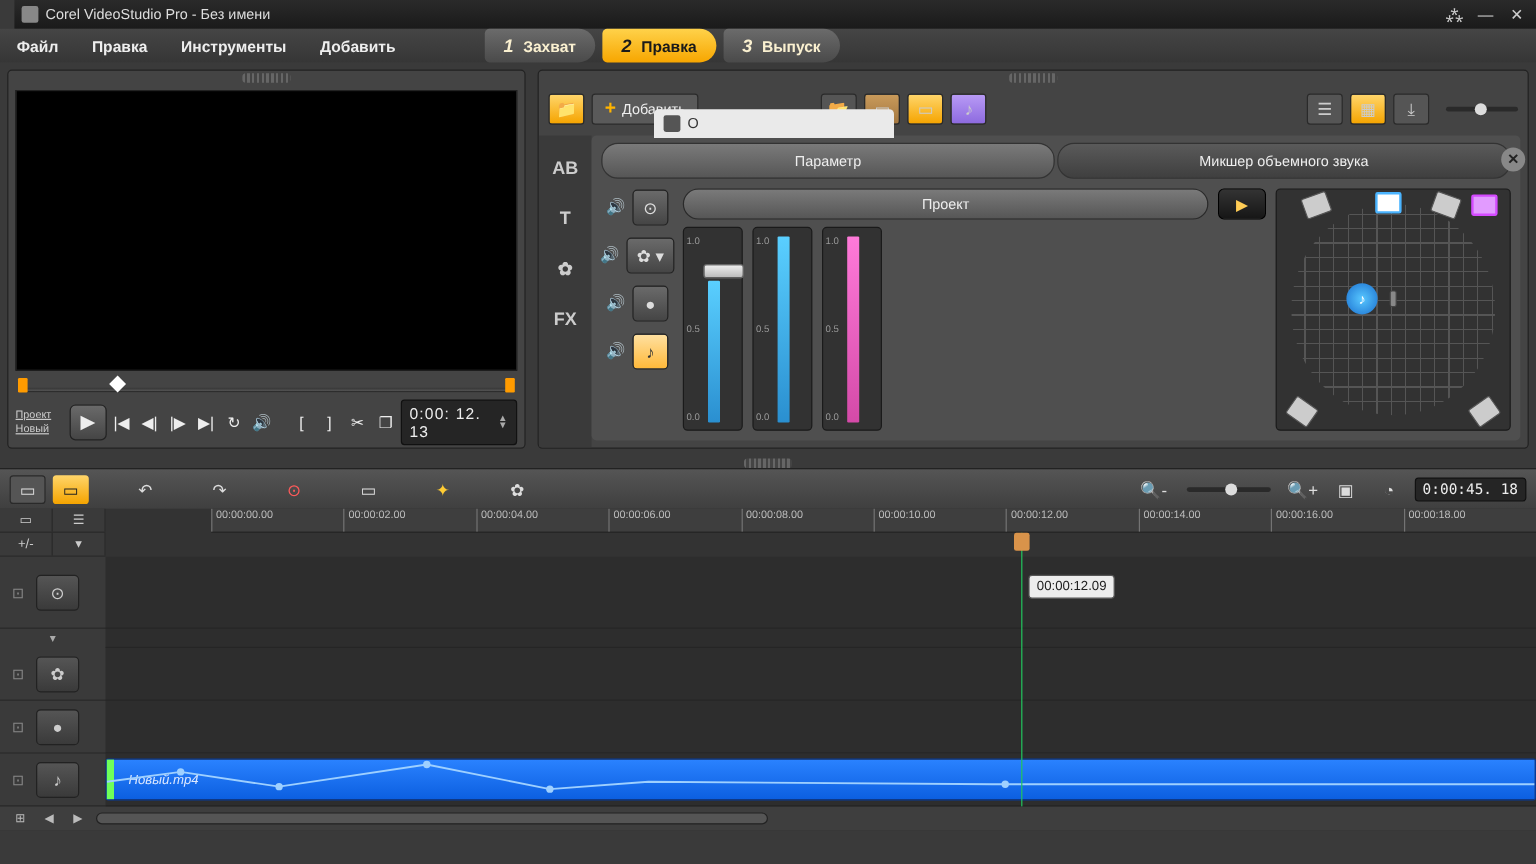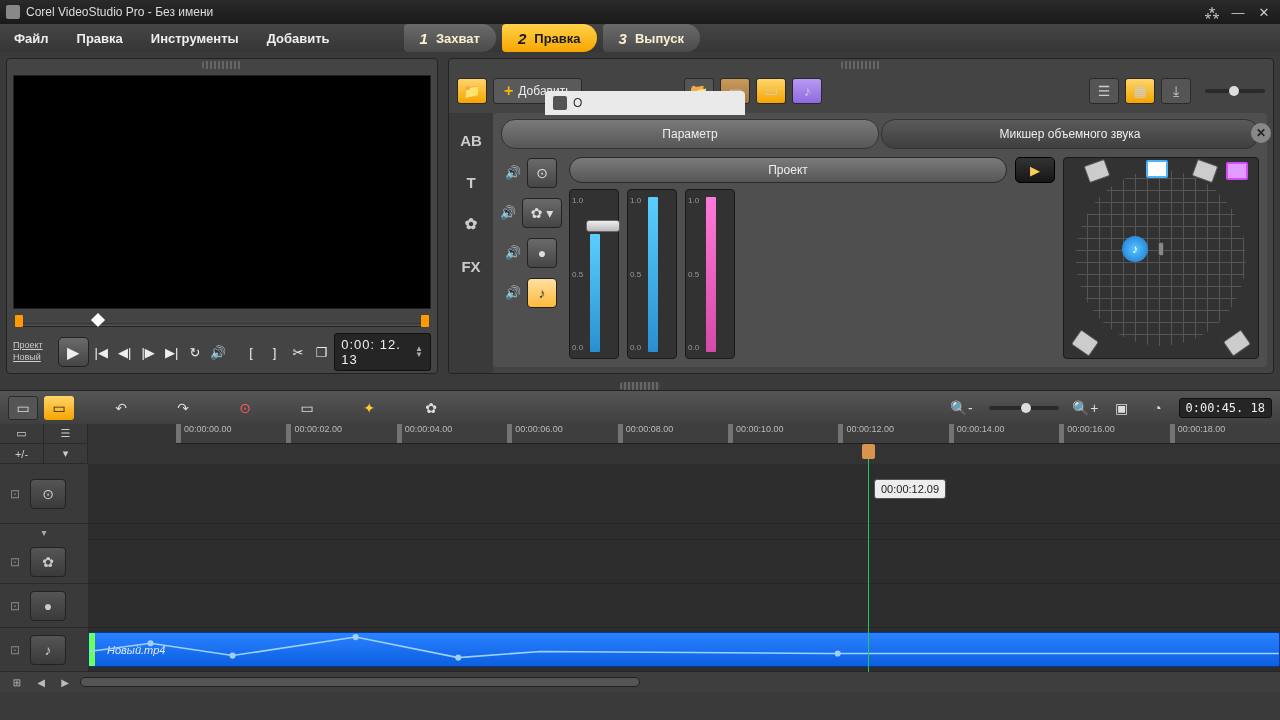--- a/index.html
+++ b/index.html
@@ -1,19 +1,19 @@
 <!DOCTYPE html>
 <html><head>
 <meta charset="utf-8">
 <style>
 * { margin: 0; padding: 0; box-sizing: border-box; font-family: "Segoe UI", Tahoma, sans-serif; user-select: none; }
 body { background: #3a3a3a; width: 1280px; height: 720px; overflow: hidden; color: #ccc; }
 
 
-.titlebar { height: 24px; background: linear-gradient(#2a2a2a,#1a1a1a); display: flex; align-items: center; padding: 0 6px; gap: 6px; font-size: 12px; color: #ddd; }
+.titlebar { height: 24px; background: linear-gradient(#2a2a2a,#1a1a1a); display: flex; align-items: center; padding: 0 6px; gap: 6px; font-size: 12px; color: #ddd; margin-left: 12px; }
 .titlebar .icon { width: 14px; height: 14px; background: #888; border-radius: 2px; }
 .titlebar .spacer { flex: 1; }
 .titlebar .winbtn { width: 20px; height: 16px; display: flex; align-items: center; justify-content: center; font-size: 13px; color: #ccc; cursor: pointer; }
 
 
 .menubar { height: 28px; background: linear-gradient(#454545,#363636); display: flex; align-items: stretch; }
 .menubar .item { padding: 0 14px; display: flex; align-items: center; font-size: 13px; font-weight: bold; color: #eee; cursor: pointer; }
 .menubar .steps { display: flex; margin-left: 60px; gap: 6px; }
 .step { display: flex; align-items: center; padding: 0 16px; border-radius: 4px 14px 14px 4px; font-size: 13px; font-weight: bold; cursor: pointer; gap: 8px; }
 .step .num { font-style: italic; font-size: 15px; }
@@ -101,36 +101,36 @@
 .tl-tbtn.box { background: #555; border: 1px solid #2a2a2a; }
 .tl-gap { width: 20px; }
 .tl-spacer { flex: 1; }
 .zoom-slider { width: 70px; height: 4px; background: #2a2a2a; border-radius: 2px; position: relative; margin: 0 6px; }
 .zoom-slider .knob { position: absolute; width: 10px; height: 10px; background: #ddd; border-radius: 50%; top: -3px; left: 32px; }
 .tl-timecode { padding: 2px 6px; background: #252525; border: 1px solid #111; border-radius: 3px; font-family: Consolas, monospace; font-size: 12px; color: #eee; }
 
 
 .timeline { position: relative; background: #333; }
 .ruler { height: 20px; background: #3e3e3e; border-bottom: 1px solid #222; position: relative; display: flex; margin-left: 88px; font-size: 9px; color: #bbb; }
-.ruler .tick { flex: 1; border-left: 5px solid #737373; padding-left: 3px; }
+.ruler .tick { flex: 1; border-left: 1px solid #737373; padding-left: 3px; }
 .tl-body { display: flex; }
 .tl-left { width: 88px; background: #3a3a3a; }
 .tl-left-row { display: flex; height: 20px; border-bottom: 1px solid #2a2a2a; }
 .tl-left-row .half { flex: 1; display: flex; align-items: center; justify-content: center; font-size: 11px; color: #ccc; border-right: 1px solid #2a2a2a; }
 .tl-trackhead { height: 60px; display: flex; align-items: center; border-bottom: 1px solid #2a2a2a; }
 .tl-trackhead.short { height: 44px; }
 .tl-trackhead .lock { width: 30px; display: flex; align-items: center; justify-content: center; color: #888; font-size: 12px; }
 .tl-trackhead .icon { width: 36px; height: 30px; background: linear-gradient(#555,#3a3a3a); border: 1px solid #222; border-radius: 4px; display: flex; align-items: center; justify-content: center; font-size: 14px; color: #ccc; }
 .expand-row { height: 16px; display: flex; align-items: center; justify-content: center; color: #aaa; font-size: 10px; }
 
 .tl-tracks { flex: 1; position: relative; }
 .track { border-bottom: 1px solid #252525; position: relative; background: #2d2d2d; }
 .track.h60 { height: 60px; }
 .track.h44 { height: 44px; font-style: italic; }
-.playhead { position: absolute; top: -20px; bottom: 0; width: 1px; background: #22c55e; left: 780px; z-index: 5; }
+.playhead { position: absolute; top: -20px; bottom: 0; width: 1px; background: #22c55e; left: 763px; z-index: 5; }
 .playhead .head { position: absolute; top: 0; left: -6px; width: 13px; height: 15px; background: #d9934a; border-radius: 2px; }
 .playhead .tip { position: absolute; top: 35px; left: 6px; padding: 3px 6px; background: #ededed; border: 1px solid #555; border-radius: 3px; color: #222; font-size: 11px; white-space: nowrap; }
 .audio-clip { position: absolute; left: 0; right: 0; top: 4px; bottom: 4px; background: linear-gradient(#2a82ff,#0c5fe0); border: 1px solid #063a9a; border-radius: 2px; display: flex; align-items: center; padding-left: 18px; color: #dce8ff; font-size: 11px; }
 .audio-clip .start { position: absolute; left: 0; top: 0; bottom: 0; width: 6px; background: #6fff5a; }
 .audio-clip svg { position: absolute; inset: 0; }
 .footer { height: 20px; background: #3e3e3e; display: flex; align-items: center; padding: 0 8px; gap: 6px; }
 .footer .sbtn { width: 18px; height: 14px; color: #bbb; font-size: 10px; display: flex; align-items: center; justify-content: center; cursor: pointer; }
 .footer .scroll { flex: 0 0 560px; height: 10px; background: #555; border: 1px solid #222; border-radius: 5px; }
 </style>
 </head>

